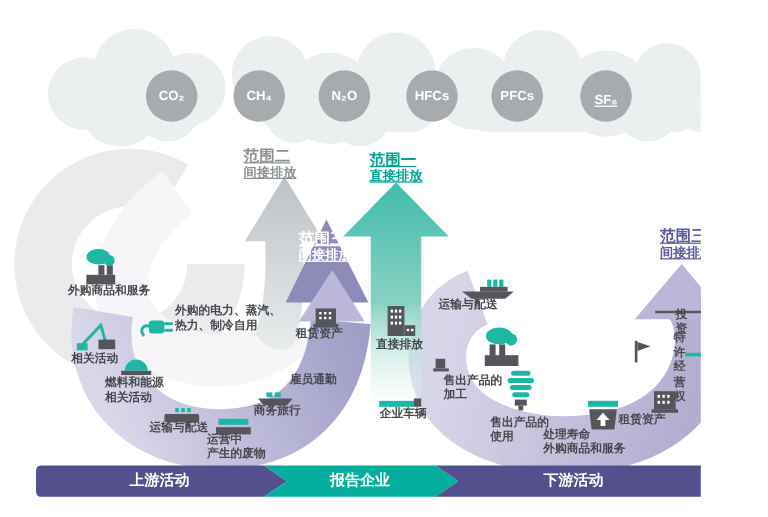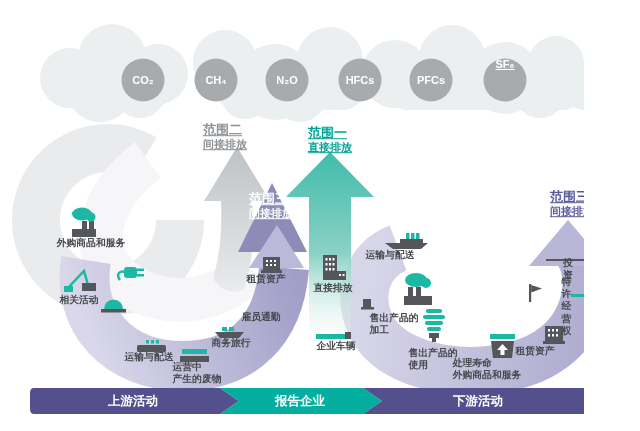--- a/index.html
+++ b/index.html
@@ -221,41 +221,45 @@
     </g>
     <rect x="546" y="259" width="46" height="2" fill="#54565B"></rect>
     <rect x="571" y="294" width="28" height="3" fill="#1CB8A3"></rect>
   </svg>
 
   <div class="gas" style="left:143px;top:80px;">CO₂</div>
   <div class="gas" style="left:216px;top:80px;">CH₄</div>
   <div class="gas" style="left:287px;top:80px;">N₂O</div>
   <div class="gas" style="left:360px;top:80px;">HFCs</div>
   <div class="gas" style="left:431px;top:80px;">PFCs</div>
-  <div class="gas" style="left:505px;top:64px;text-decoration:underline;">SF₆</div>
+  <div class="gas" style="left:505px;top:84px;text-decoration:underline;">SF₆</div>
 
   <div class="scope scope2" style="left:225px;top:137px;">
     <div class="s-name">范围二</div>
     <div class="s-type">间接排放</div>
   </div>
   <div class="scope scope1" style="left:330px;top:140px;">
     <div class="s-name">范围一</div>
     <div class="s-type">直接排放</div>
   </div>
   <div class="scope scope3l" style="left:271px;top:206px;">
     <div class="s-name">范围三</div>
     <div class="s-type">间接排放</div>
   </div>
   <div class="scope scope3r" style="left:572px;top:204px;">
     <div class="s-name">范围三</div>
     <div class="s-type">间接排放</div>
   </div>
 
   <div class="lbl" style="left:91px;top:243px;">外购商品和服务</div>
   <div class="lbl" style="left:79px;top:300px;">相关活动</div>
+  <div class="lbl" style="left:112px;top:326px;">燃料和能源
+相关活动</div>
+  <div class="lbl" style="left:190px;top:266px;">外购的电力、蒸汽、
+热力、制冷自用</div>
   <div class="lbl" style="left:149px;top:357px;">运输与配送</div>
   <div class="lbl" style="left:197px;top:373px;">运营中
 产生的废物</div>
   <div class="lbl" style="left:231px;top:343px;">商务旅行</div>
   <div class="lbl" style="left:261px;top:317px;">雇员通勤</div>
   <div class="lbl" style="left:266px;top:279px;">租赁资产</div>
 
   <div class="lbl" style="left:333px;top:288px;">直接排放</div>
   <div class="lbl" style="left:336px;top:346px;">企业车辆</div>
 

